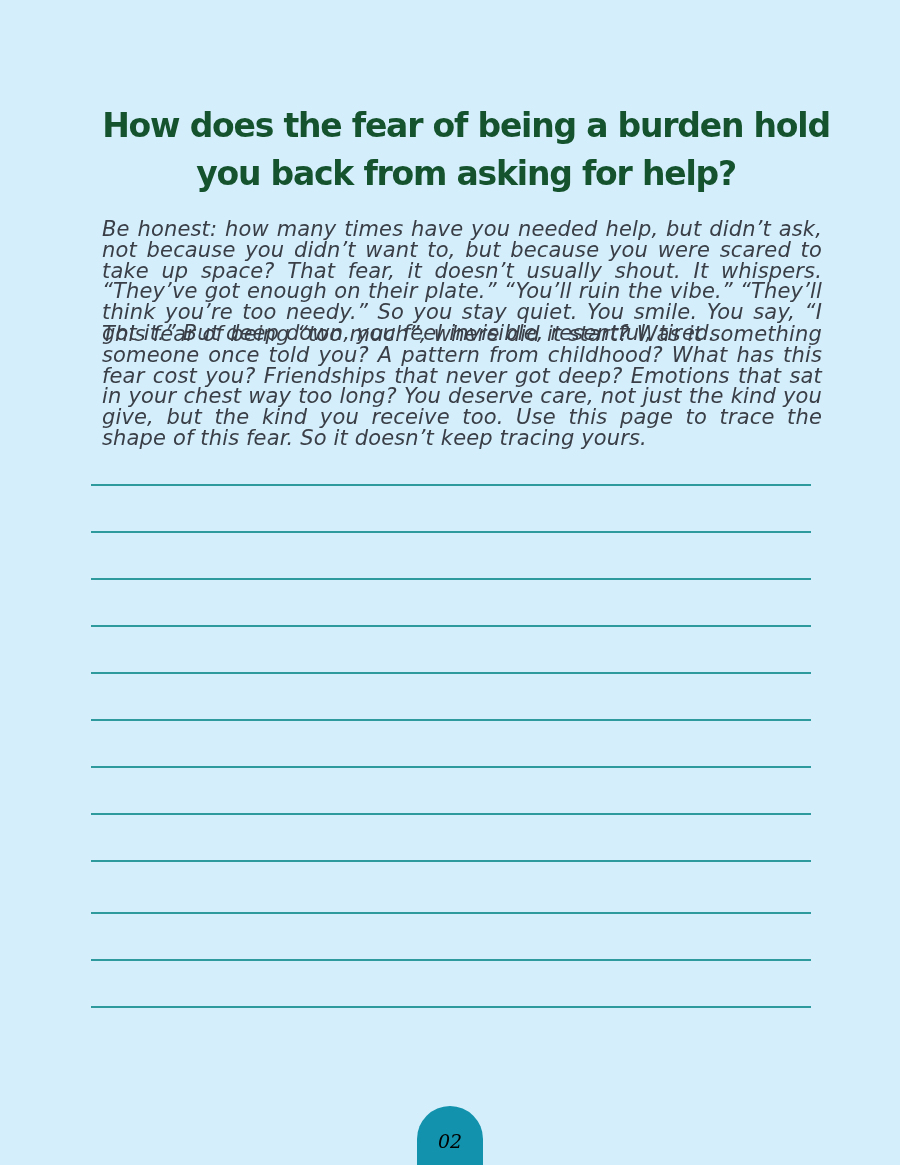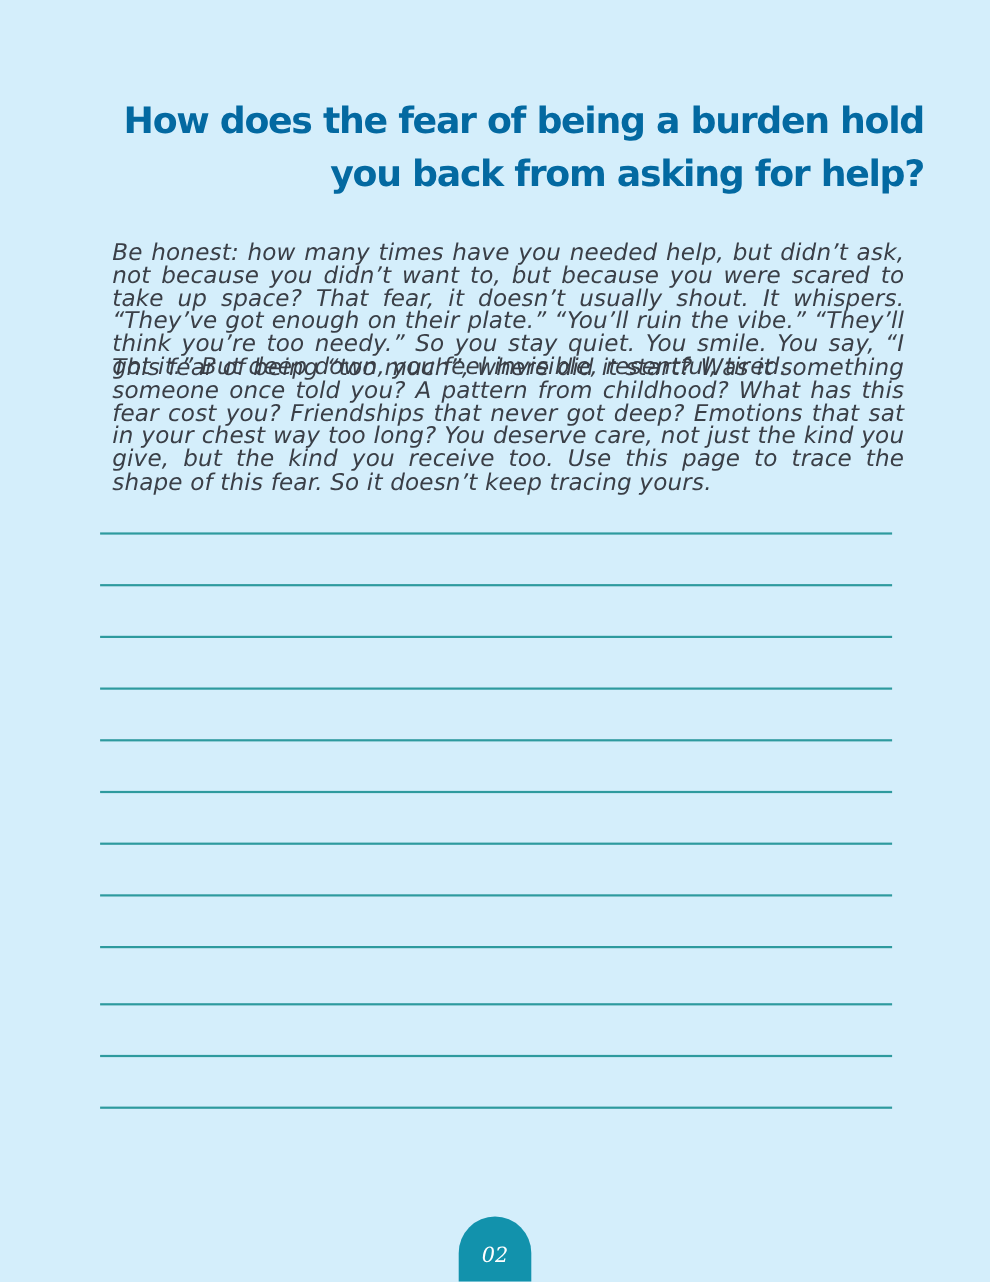--- a/index.html
+++ b/index.html
@@ -4,24 +4,24 @@
   <style>
     html, body { margin: 0; padding: 0; }
     body {
       width: 900px; height: 1165px;
       background: #d4eefb;
       position: relative; overflow: hidden;
       font-family: "Liberation Sans", "DejaVu Sans", sans-serif;
     }
     .title {
       position: absolute; left: 60px; width: 780px; top: 86px;
-      margin: 0; text-align: right;
+      margin: 16px; text-align: center;
       font-family: "DejaVu Sans", sans-serif;
       font-weight: bold; font-size: 33px; line-height: 48px;
-      letter-spacing: -1.2px; color: #0369a1;
+      letter-spacing: -1.2px; color: #14532d;
     }
     .body-text {
       position: absolute; left: 90px; width: 720px;
       margin: 12px;
       font-family: "DejaVu Sans", sans-serif;
       font-style: italic; font-size: 21px; line-height: 20.8px;
       color: #3a3f47; text-align: justify; letter-spacing: 0.15px;
     }
     .p1 { top: 207px; }
     .p2 { top: 312px; }
@@ -32,21 +32,21 @@
     .page-badge {
       position: absolute; left: 417px; top: 1106px;
       width: 66px; height: 70px;
       background: #1292ac;
       border-radius: 33px 33px 0 0;
       display: flex; justify-content: center; align-items: flex-start;
     }
     .page-number {
       margin-top: 24px;
       font-family: "DejaVu Serif", serif; font-style: italic;
-      font-size: 19px; color: #ffffff;
+      font-size: 19px; color: #000000;
     }
   </style>
 </head>
 <body>
 
 <h1 class="title">How does the fear of being a burden hold you back from asking for help?</h1>
 
 <p class="body-text p1">Be honest: how many times have you needed help, but didn’t ask, not because you didn’t want to, but because you were scared to take up space? That fear, it doesn’t usually shout. It whispers. “They’ve got enough on their plate.” “You’ll ruin the vibe.” “They’ll think you’re too needy.” So you stay quiet. You smile. You say, “I got it.” But deep down, you feel invisible, resentful, tired.</p>
 <p class="body-text p2">This fear of being “too much”, where did it start? Was it something someone once told you? A pattern from childhood? What has this fear cost you? Friendships that never got deep? Emotions that sat in your chest way too long? You deserve care, not just the kind you give, but the kind you receive too. Use this page to trace the shape of this fear. So it doesn’t keep tracing yours.</p>
 

